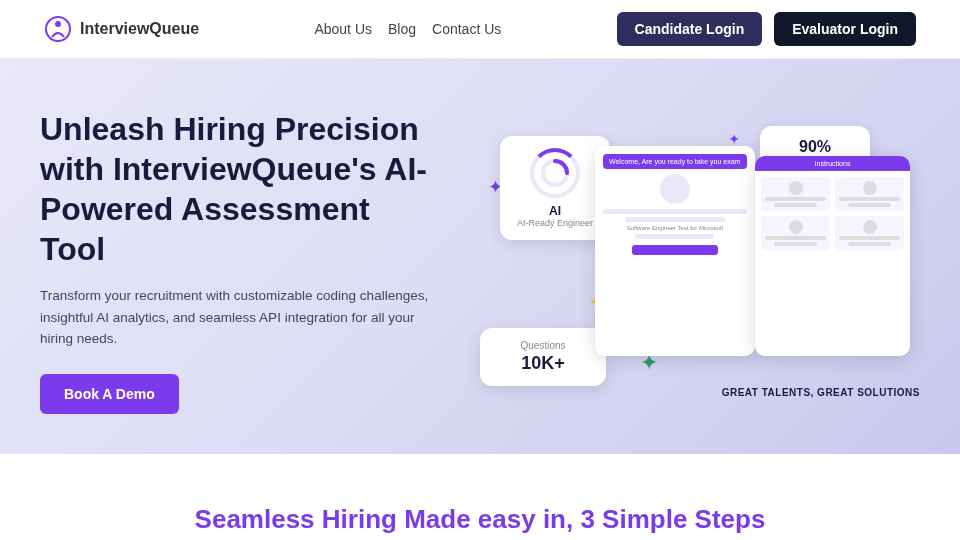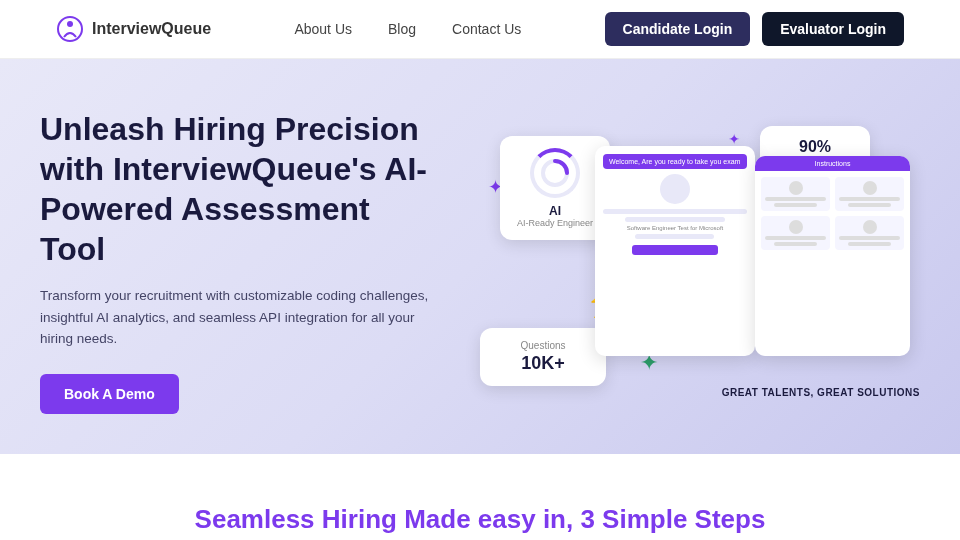--- a/index.html
+++ b/index.html
@@ -3,21 +3,21 @@
   <meta charset="utf-8">
   <style>
     * { margin: 0; padding: 0; box-sizing: border-box; }
     body { font-family: 'Segoe UI', Arial, sans-serif; width: 960px; overflow-x: hidden; background: #fff; }
 
     
     nav {
       display: flex;
       align-items: center;
       justify-content: space-between;
-      padding: 12px 56px;
+      padding: 12px 44px;
       background: #fff;
       border-bottom: 1px solid #eee;
       position: relative;
       z-index: 10;
     }
     .nav-logo {
       display: flex;
       align-items: center;
       gap: 8px;
     }
@@ -25,21 +25,21 @@
       width: 28px;
       height: 28px;
     }
     .nav-logo-text {
       font-size: 16px;
       font-weight: 700;
       color: #333;
     }
     .nav-links {
       display: flex;
-      gap: 36px;
+      gap: 16px;
       list-style: none;
     }
     .nav-links a {
       text-decoration: none;
       color: #444;
       font-size: 14px;
     }
     .nav-buttons {
       display: flex;
       gap: 12px;

